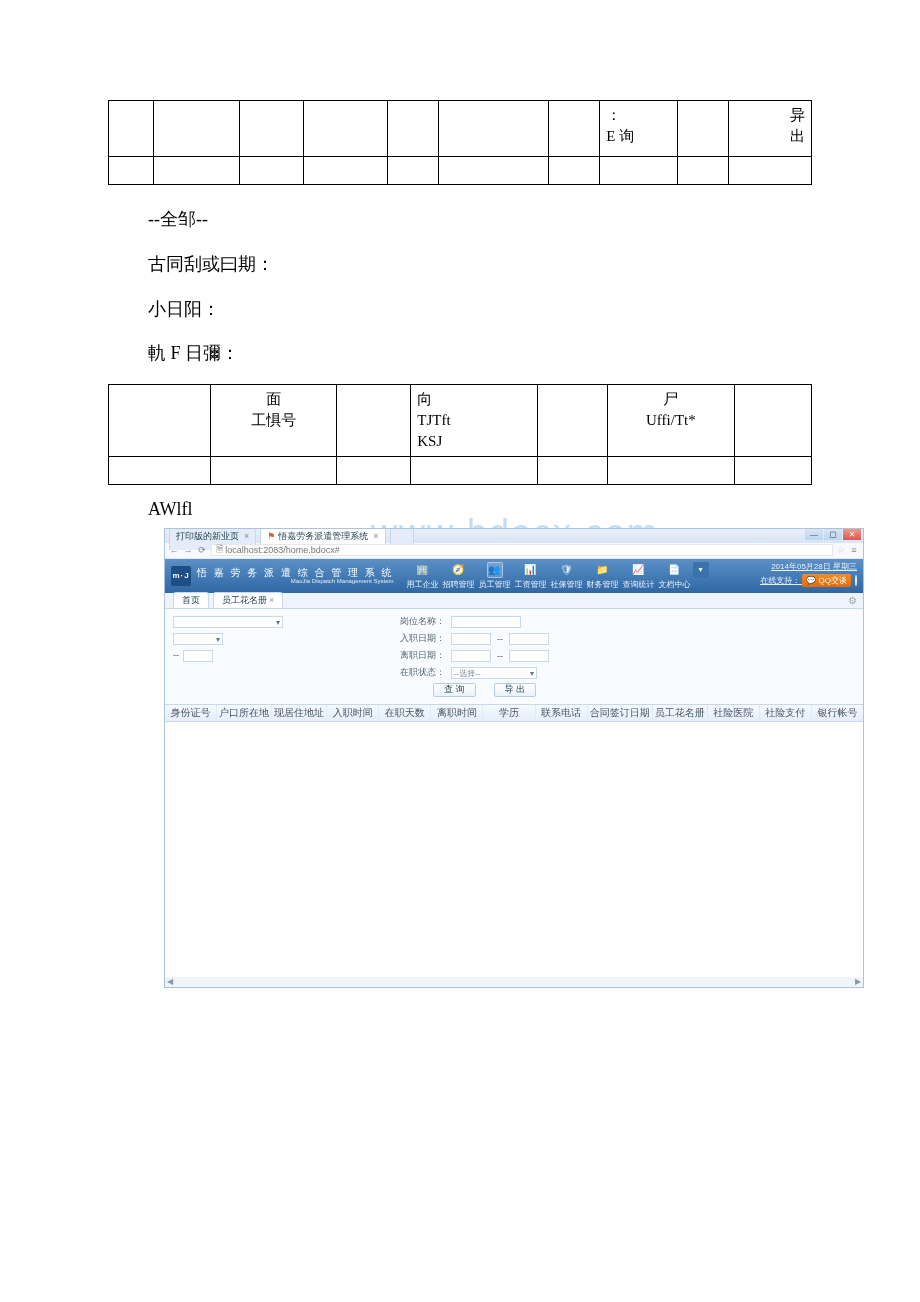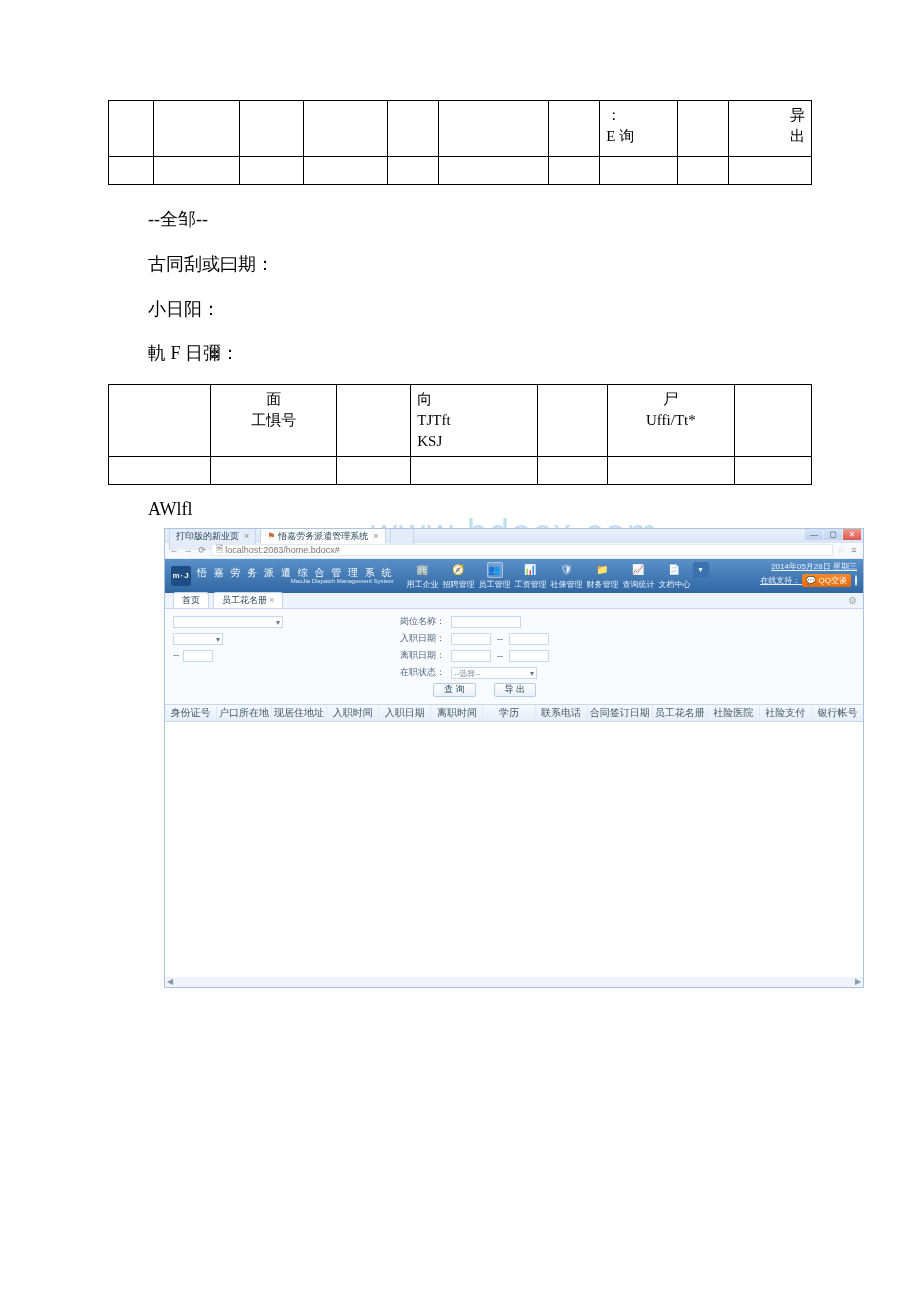--- a/index.html
+++ b/index.html
@@ -471,21 +471,21 @@
           <span class="btn">查 询</span>
           <span class="btn">导 出</span>
         </div>
       </div>
 
       <div class="gridhead">
         <div class="col">身份证号</div>
         <div class="col">户口所在地</div>
         <div class="col">现居住地址</div>
         <div class="col">入职时间</div>
-        <div class="col">入职日期</div>
+        <div class="col">在职天数</div>
         <div class="col">离职时间</div>
         <div class="col">学历</div>
         <div class="col">联系电话</div>
         <div class="col">合同签订日期</div>
         <div class="col">员工花名册</div>
         <div class="col">社险医院</div>
         <div class="col">社险支付</div>
         <div class="col">银行帐号</div>
       </div>
 

